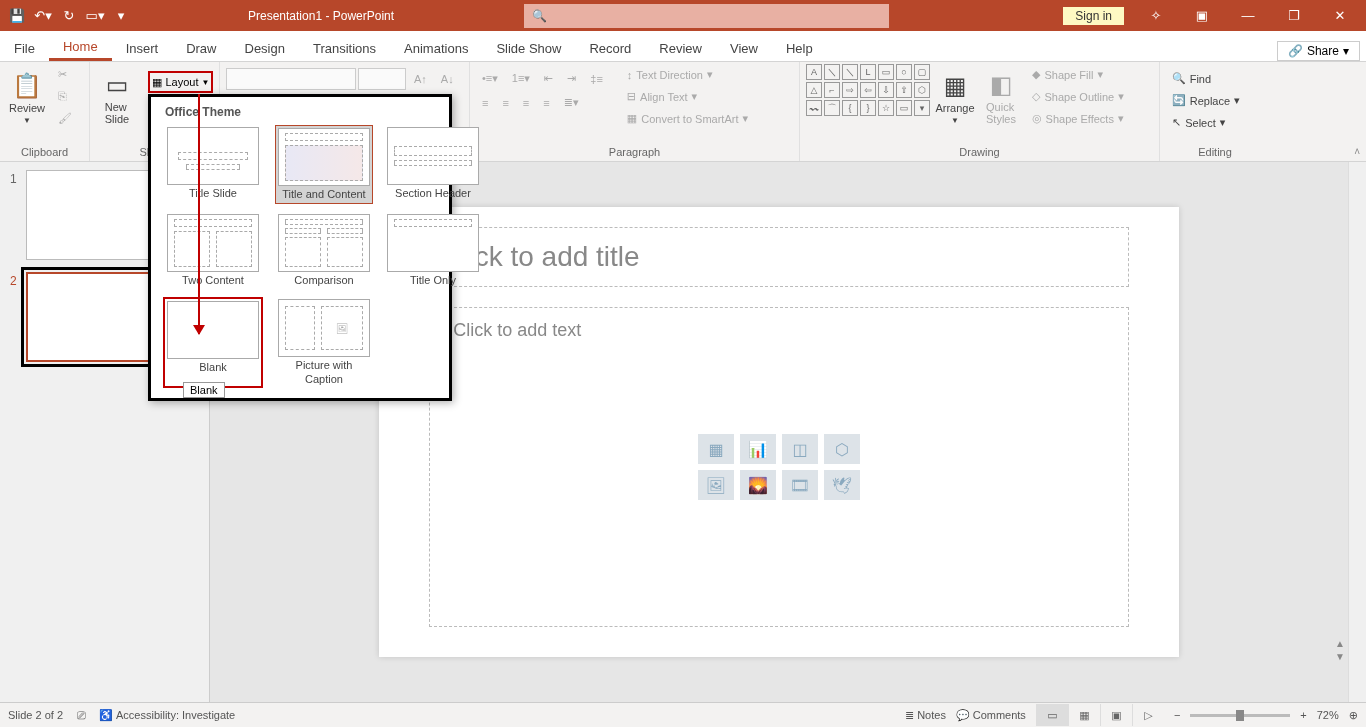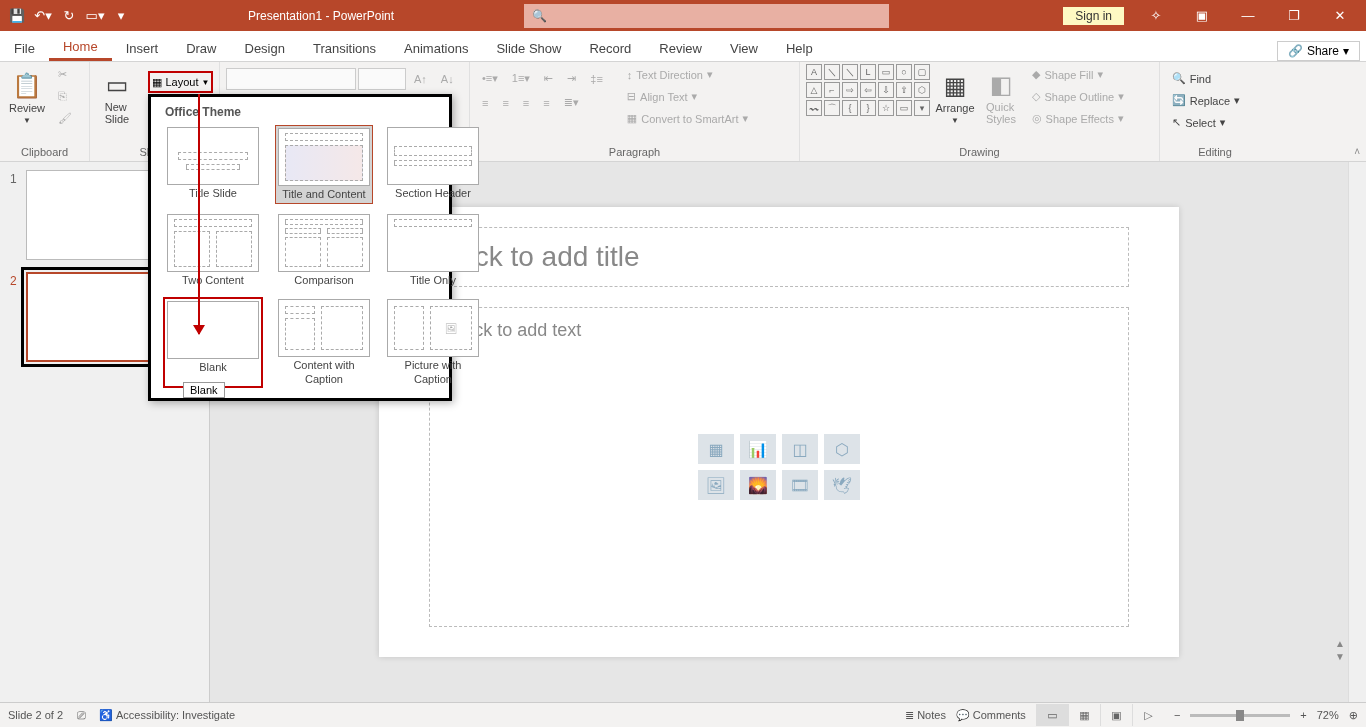--- a/index.html
+++ b/index.html
@@ -363,28 +363,20 @@
         </div>
       <div class="layout-label">Title Only</div>
     </div>
     <div class="layout-cell hover">
       <div class="layout-thumb"></div>
       <div class="layout-label">Blank</div>
       <div class="tooltip">Blank</div>
     </div>
     <div class="layout-cell">
       <div class="layout-thumb">
-          <div class="ph" style="left:6px;width:30px;top:6px;height:8px"></div>
-          <div class="ph" style="left:6px;width:30px;top:18px;bottom:6px"></div>
-          <div class="ph" style="right:6px;width:42px;top:6px;bottom:6px"></div>
-        </div>
-      <div class="layout-label">Content with Caption</div>
-    </div>
-    <div class="layout-cell">
-      <div class="layout-thumb">
           <div class="ph" style="left:6px;width:30px;top:6px;bottom:6px"></div>
           <div class="ph" style="right:6px;width:42px;top:6px;bottom:6px;display:flex;align-items:center;justify-content:center;font-size:10px;color:#aaa">🖼</div>
         </div>
       <div class="layout-label">Picture with Caption</div>
     </div>
   </div>
 </div>
 
 <div class="red-arrow"></div>
 

